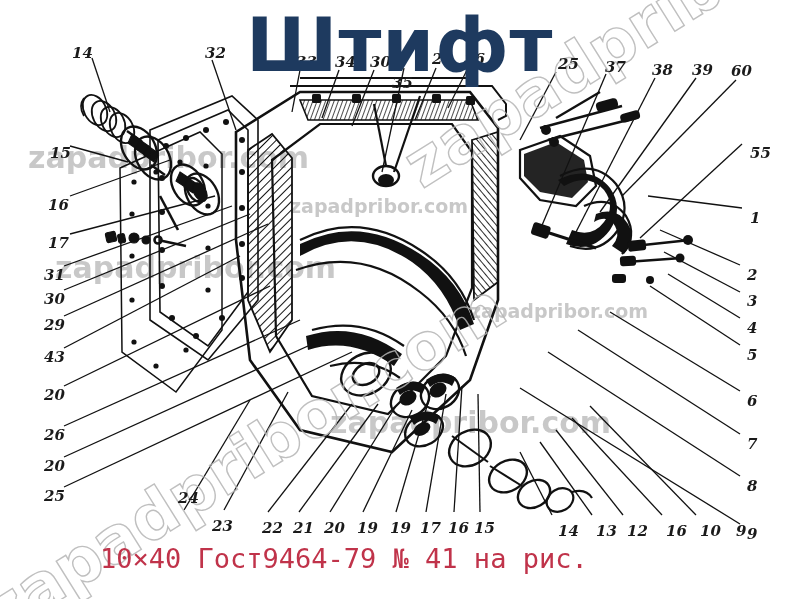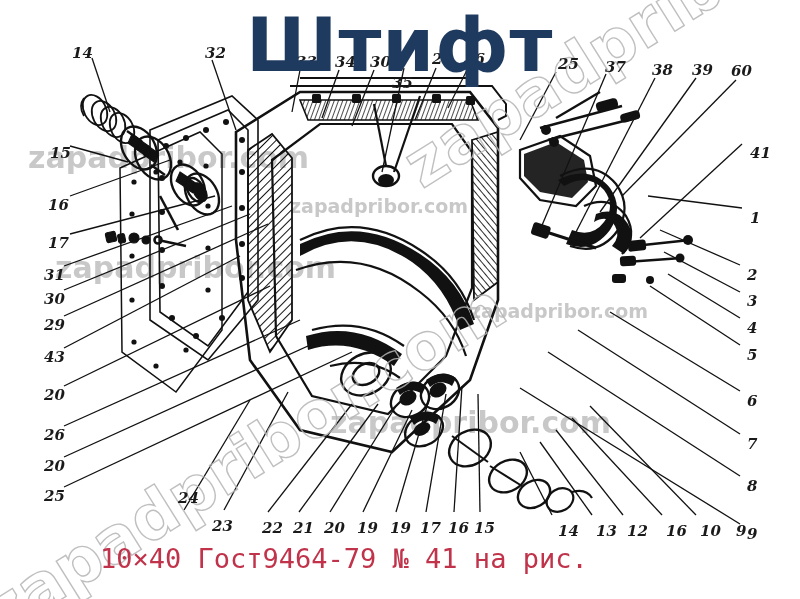--- a/index.html
+++ b/index.html
@@ -413,21 +413,21 @@
       <div class="callout" style="left: 48px; top: 198px;">16</div>
       <div class="callout" style="left: 48px; top: 236px;">17</div>
       <div class="callout" style="left: 44px; top: 268px;">31</div>
       <div class="callout" style="left: 44px; top: 292px;">30</div>
       <div class="callout" style="left: 44px; top: 318px;">29</div>
       <div class="callout" style="left: 44px; top: 350px;">43</div>
       <div class="callout" style="left: 44px; top: 388px;">20</div>
       <div class="callout" style="left: 44px; top: 428px;">26</div>
       <div class="callout" style="left: 44px; top: 459px;">20</div>
       <div class="callout" style="left: 44px; top: 489px;">25</div>
-      <div class="callout" style="left: 750px; top: 146px;">41</div>
+      <div class="callout" style="left: 750px; top: 146px;">55</div>
       <div class="callout" style="left: 750px; top: 211px;">1</div>
       <div class="callout" style="left: 747px; top: 268px;">2</div>
       <div class="callout" style="left: 747px; top: 294px;">3</div>
       <div class="callout" style="left: 747px; top: 321px;">4</div>
       <div class="callout" style="left: 747px; top: 348px;">5</div>
       <div class="callout" style="left: 747px; top: 394px;">6</div>
       <div class="callout" style="left: 747px; top: 437px;">7</div>
       <div class="callout" style="left: 747px; top: 479px;">8</div>
       <div class="callout" style="left: 747px; top: 527px;">9</div>
       <div class="callout" style="left: 178px; top: 491px; font-style: italic;">24</div>

